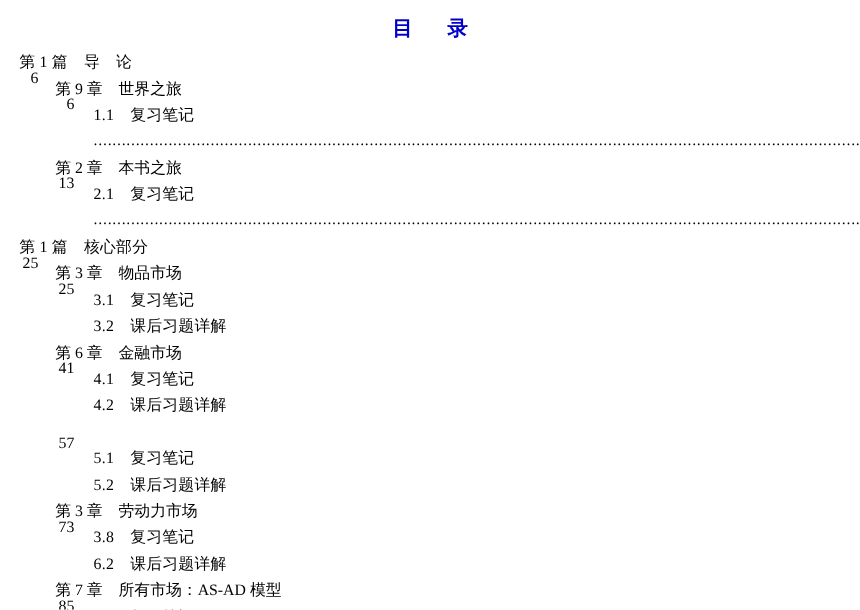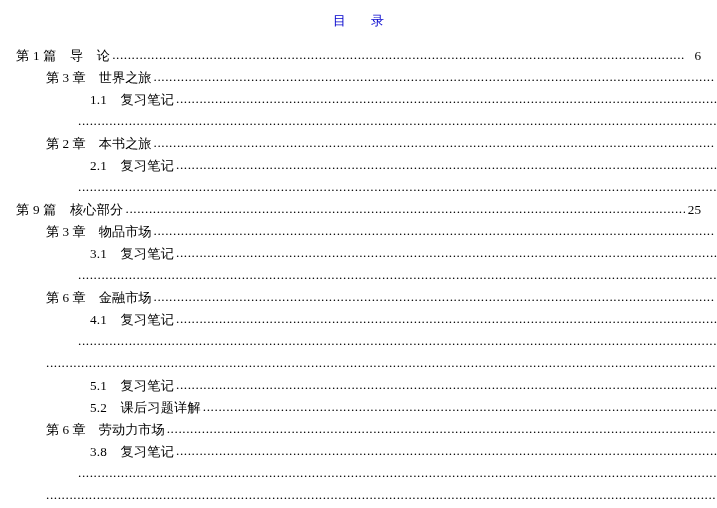--- a/index.html
+++ b/index.html
@@ -18,39 +18,40 @@
     width: 717px;
     height: 508px;
     position: relative;
     box-sizing: border-box;
     padding: 8px 16px 0 16px;
   }
   .toc-title {
     text-align: center;
     color: #0000cc;
     font-family: "Liberation Sans", sans-serif;
-    font-weight: normal;
-    font-size: 13px;
+    font-weight: bold;
+    font-size: 17px;
     letter-spacing: 6px;
     margin: 4px 0 10px 0;
     text-indent: 6px;
   }
   .toc-list {
     margin: 0;
     padding: 0;
     list-style: none;
   }
   .toc-row {
     display: flex;
-    align-items: flex-end;
+    align-items: flex-start;
     width: 100%;
     font-size: 13.2px;
     line-height: 1.0;
     height: 22px;
     white-space: nowrap;
+    flex-direction: column;
   }
   .toc-row .label {
     flex: 0 0 auto;
     padding-right: 2px;
   }
   .toc-row .dots {
     flex: 1 1 auto;
     overflow: hidden;
     white-space: nowrap;
     font-size: 13.2px;
@@ -64,37 +65,37 @@
     padding-left: 2px;
     text-align: right;
     min-width: 14px;
   }
   
   .lvl-1 { padding-left: 0px; }
   .lvl-2 { padding-left: 30px; }
   .lvl-3 { padding-left: 62px; }
 
   .lvl-1 .label { letter-spacing: 0.2px; }
-  .lvl-3 .label { letter-spacing: 0.2px; margin-left: 12px; }
+  .lvl-3 .label { letter-spacing: 0.2px; }
 </style>
 </head>
 <body>
 
 <div class="page">
 
   <div class="toc-title">目　录</div>
 
   <ul class="toc-list">
       <li class="toc-row lvl-1">
         <span class="label">第 1 篇　导　论</span>
         <span class="dots">.......................................................................................................................................................................................................</span>
         <span class="page-no">6</span>
       </li>
       <li class="toc-row lvl-2">
-        <span class="label">第 3 章　世界之旅</span>
+        <span class="label">第 9 章　世界之旅</span>
         <span class="dots">.......................................................................................................................................................................................................</span>
         <span class="page-no">6</span>
       </li>
       <li class="toc-row lvl-3">
         <span class="label">1.1　复习笔记</span>
         <span class="dots">.......................................................................................................................................................................................................</span>
       </li>
       <li class="toc-row lvl-3">
         <span class="dots">.......................................................................................................................................................................................................</span>
       </li>
@@ -104,73 +105,77 @@
         <span class="page-no">13</span>
       </li>
       <li class="toc-row lvl-3">
         <span class="label">2.1　复习笔记</span>
         <span class="dots">.......................................................................................................................................................................................................</span>
       </li>
       <li class="toc-row lvl-3">
         <span class="dots">.......................................................................................................................................................................................................</span>
       </li>
       <li class="toc-row lvl-1">
-        <span class="label">第 9 篇　核心部分</span>
+        <span class="label">第 1 篇　核心部分</span>
         <span class="dots">.......................................................................................................................................................................................................</span>
         <span class="page-no">25</span>
       </li>
       <li class="toc-row lvl-2">
         <span class="label">第 3 章　物品市场</span>
         <span class="dots">.......................................................................................................................................................................................................</span>
         <span class="page-no">25</span>
       </li>
       <li class="toc-row lvl-3">
         <span class="label">3.1　复习笔记</span>
         <span class="dots">.......................................................................................................................................................................................................</span>
       </li>
       <li class="toc-row lvl-3">
+        <span class="label">3.2　课后习题详解</span>
         <span class="dots">.......................................................................................................................................................................................................</span>
       </li>
       <li class="toc-row lvl-2">
         <span class="label">第 6 章　金融市场</span>
         <span class="dots">.......................................................................................................................................................................................................</span>
         <span class="page-no">41</span>
       </li>
       <li class="toc-row lvl-3">
         <span class="label">4.1　复习笔记</span>
         <span class="dots">.......................................................................................................................................................................................................</span>
       </li>
       <li class="toc-row lvl-3">
+        <span class="label">4.2　课后习题详解</span>
         <span class="dots">.......................................................................................................................................................................................................</span>
       </li>
       <li class="toc-row lvl-2">
         <span class="dots">.......................................................................................................................................................................................................</span>
         <span class="page-no">57</span>
       </li>
       <li class="toc-row lvl-3">
         <span class="label">5.1　复习笔记</span>
         <span class="dots">.......................................................................................................................................................................................................</span>
       </li>
       <li class="toc-row lvl-3">
         <span class="label">5.2　课后习题详解</span>
         <span class="dots">.......................................................................................................................................................................................................</span>
       </li>
       <li class="toc-row lvl-2">
-        <span class="label">第 6 章　劳动力市场</span>
+        <span class="label">第 3 章　劳动力市场</span>
         <span class="dots">.......................................................................................................................................................................................................</span>
         <span class="page-no">73</span>
       </li>
       <li class="toc-row lvl-3">
         <span class="label">3.8　复习笔记</span>
         <span class="dots">.......................................................................................................................................................................................................</span>
       </li>
       <li class="toc-row lvl-3">
+        <span class="label">6.2　课后习题详解</span>
         <span class="dots">.......................................................................................................................................................................................................</span>
       </li>
       <li class="toc-row lvl-2">
+        <span class="label">第 7 章　所有市场：AS-AD 模型</span>
         <span class="dots">.......................................................................................................................................................................................................</span>
         <span class="page-no">85</span>
       </li>
       <li class="toc-row lvl-3">
         <span class="label">7.1　复习笔记</span>
         <span class="dots">.......................................................................................................................................................................................................</span>
       </li>
     </ul>
 
 </div>

